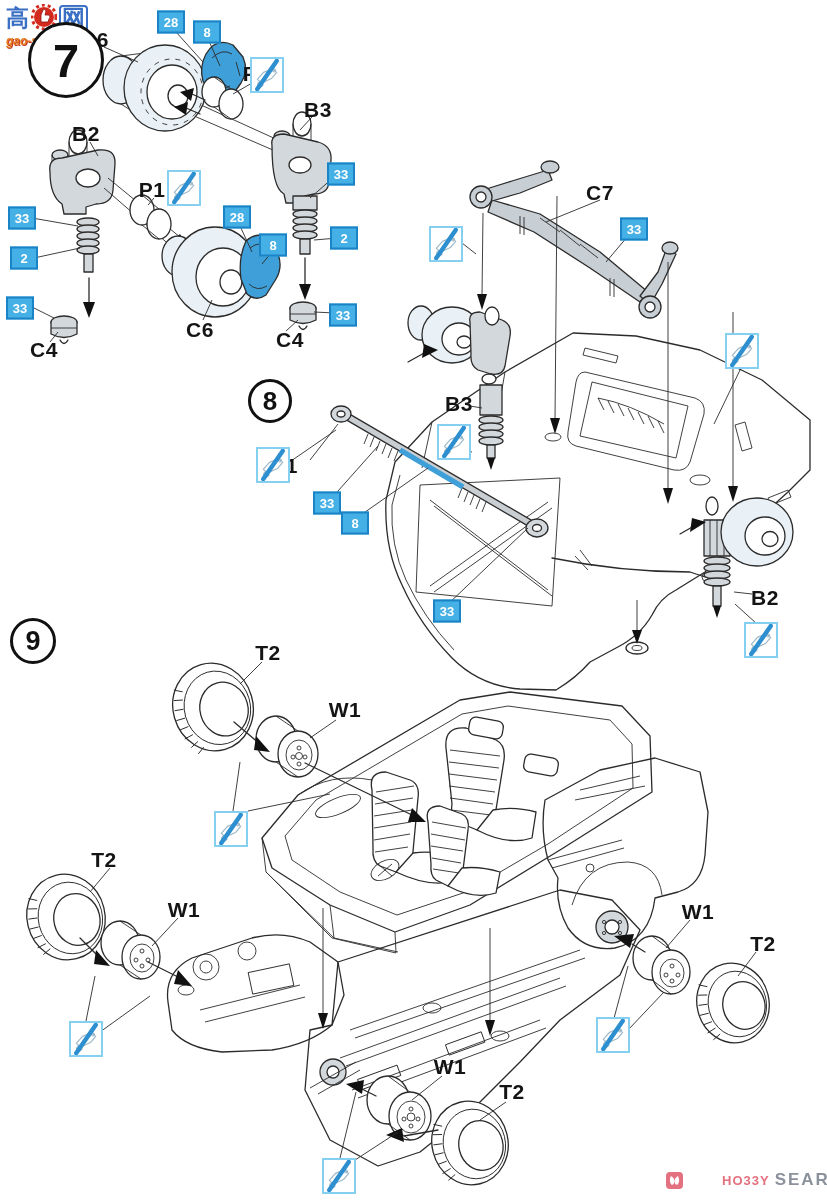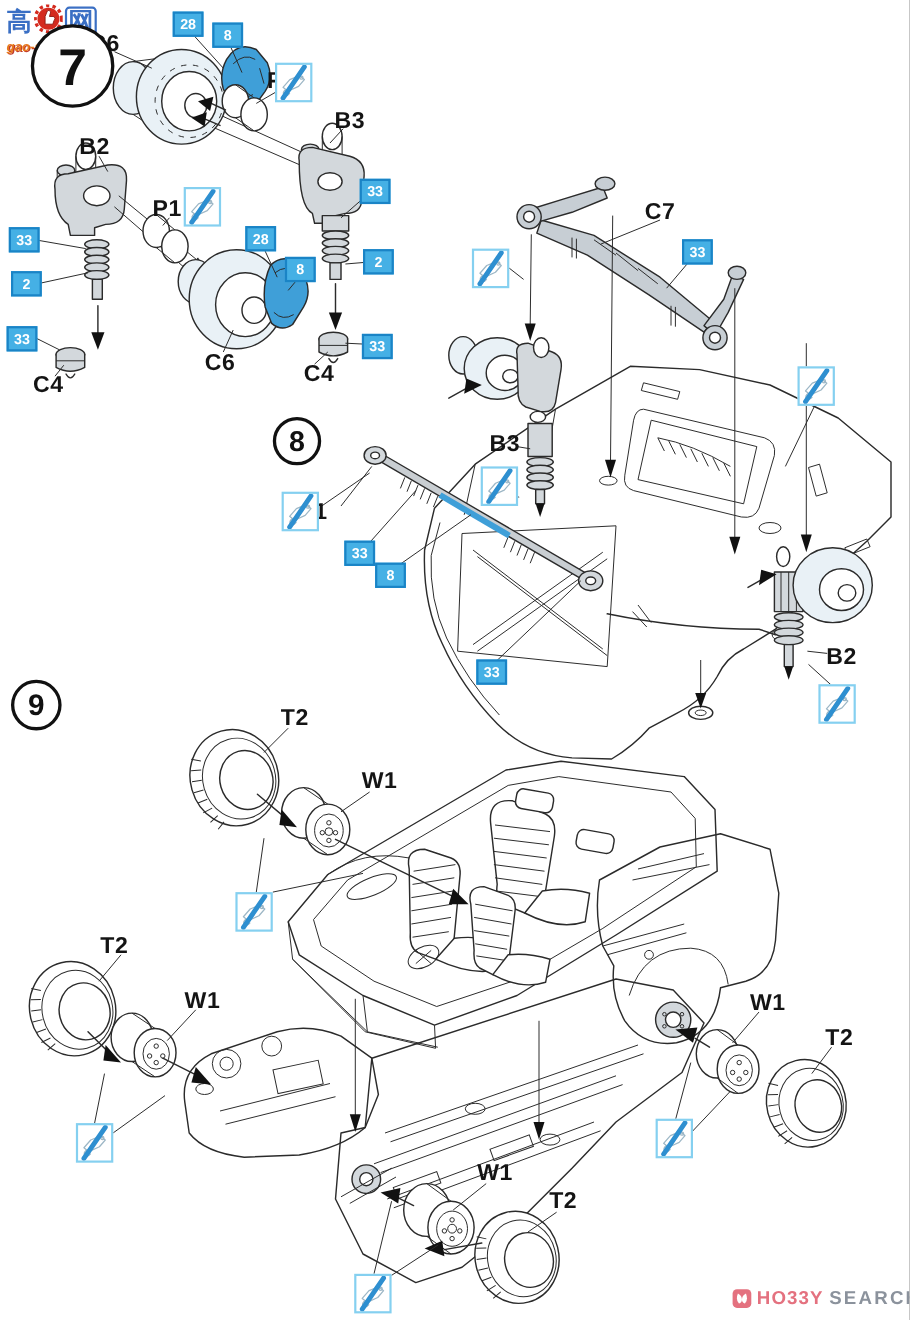--- a/index.html
+++ b/index.html
@@ -21,21 +21,21 @@
   .watermark{position:absolute;left:6px;top:4px;line-height:1;}
   .wm-row{display:flex;align-items:center;gap:2px;}
   .wm-char{color:var(--watermark-blue);font-weight:800;font-size:23px;
     text-shadow:0 0 2px #fff,1px 1px 0 #fff;}
   .wm-char.boxed{border:2px solid var(--watermark-blue);border-radius:4px;padding:0 1px;background:rgba(255,255,255,.6);}
   .wm-url{margin-top:2px;color:var(--watermark-orange);font-weight:800;font-style:italic;
     font-size:12px;text-shadow:1px 1px 0 #c03a2b;}
   .footer-logo{position:absolute;left:666px;top:1170px;display:flex;align-items:center;gap:5px;}
   .logo-badge{width:17px;height:17px;border-radius:4px;background:var(--logo-pink);
     display:flex;align-items:center;justify-content:center;}
-  .logo-hobby{color:var(--logo-pink);font-weight:800;font-size:17px;letter-spacing:1px;}
+  .logo-hobby{color:var(--logo-pink);font-weight:800;font-size:13px;letter-spacing:1px;margin-left:34px;}
   .logo-search{color:var(--logo-gray);font-weight:700;font-size:17px;letter-spacing:2px;}
   svg .ln{stroke:#2b2b2b;fill:none;stroke-width:1.3;stroke-linecap:round;stroke-linejoin:round;}
   svg .thin{stroke:#2b2b2b;fill:none;stroke-width:.9;}
   svg .grey{fill:#d3d8dc;}
   svg .grey2{fill:#c7ced4;}
   svg .pale{fill:#e9f1f6;}
   svg .white{fill:#ffffff;}
   svg .hl{fill:var(--highlight-blue);}
   svg .hlStroke{stroke:var(--highlight-blue);}
   svg .arrow{fill:#111;stroke:none;}

